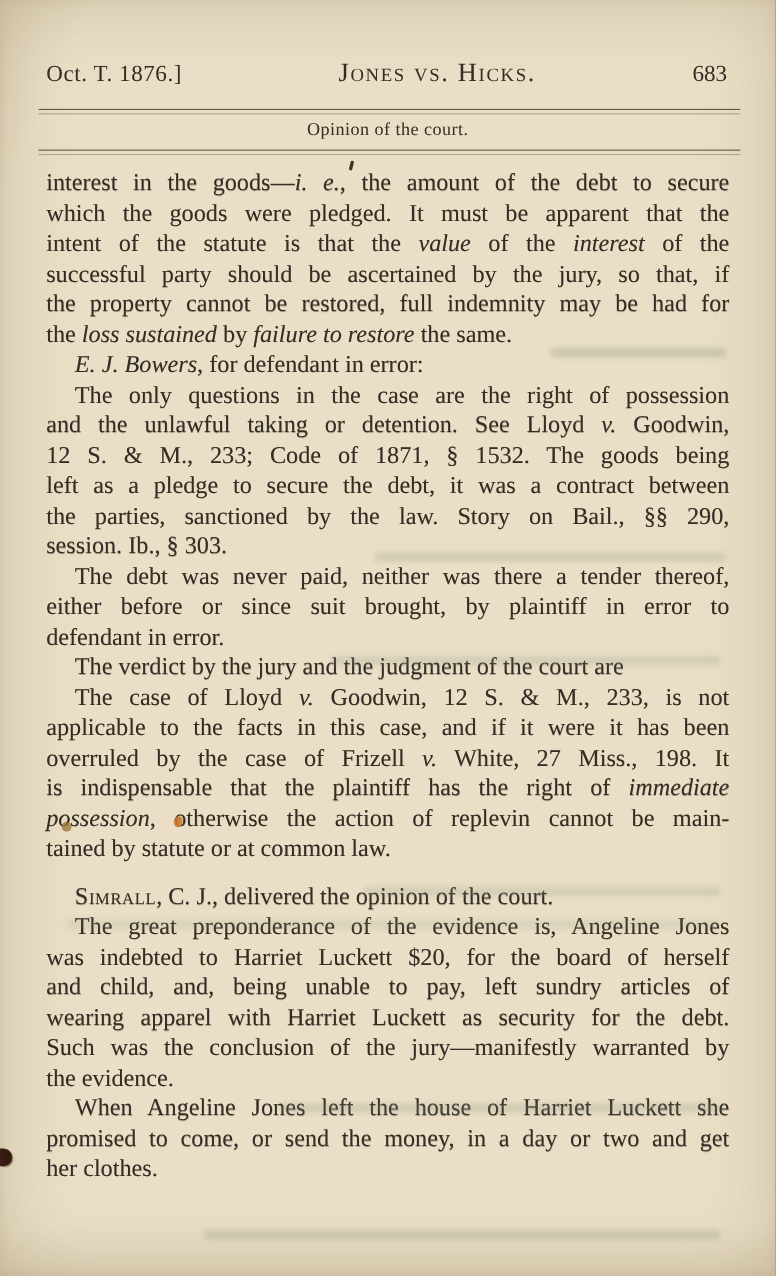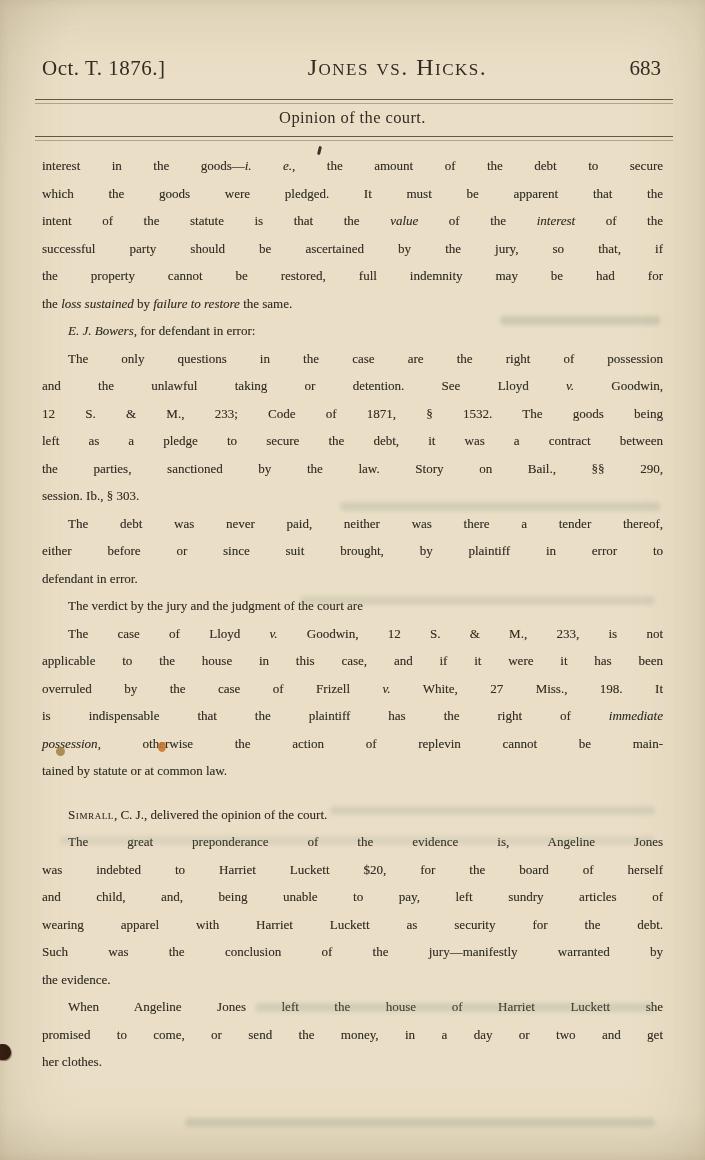--- a/index.html
+++ b/index.html
@@ -35,21 +35,21 @@
   .rule1{top:99px;}
   .rule2{top:136px;}
   .caption{
     position:absolute;top:108px;left:0;right:0;
     text-align:center;font-size:16.5px;letter-spacing:0.4px;
   }
   .text-body{position:absolute;top:152px;left:42px;width:621px;}
   .paragraph{margin:0;}
   .paragraph.space-before{margin-top:16px;}
   .line{
-    font-size:13px;line-height:27.5px;
+    font-size:22px;line-height:27.5px;
     text-align:justify;text-align-last:justify;
     white-space:normal;
     text-shadow:0.2px 0.3px 0 rgba(51,45,36,0.35);
   }
   .line:last-child{text-align-last:left;}
   .line.indent{text-indent:26px;}
   .line i{font-style:italic;}
   .sc{font-variant:small-caps;letter-spacing:0.6px;}
   
   .ghost{
@@ -121,21 +121,21 @@
       <div class="paragraph">
         <div class="line indent">The debt was never paid, neither was there a tender thereof,</div>
         <div class="line">either before or since suit brought, by plaintiff in error to</div>
         <div class="line">defendant in error.</div>
       </div>
       <div class="paragraph">
         <div class="line indent">The verdict by the jury and the judgment of the court are</div>
       </div>
       <div class="paragraph">
         <div class="line indent">The case of Lloyd <i>v.</i> Goodwin, 12 S. &amp; M., 233, is not</div>
-        <div class="line">applicable to the house in this case, and if it were it has been</div>
+        <div class="line">applicable to the facts in this case, and if it were it has been</div>
         <div class="line">overruled by the case of Frizell <i>v.</i> White, 27 Miss., 198.  It</div>
         <div class="line">is indispensable that the plaintiff has the right of <i>immediate</i></div>
         <div class="line"><i>possession</i>, otherwise the action of replevin cannot be main-</div>
         <div class="line">tained by statute or at common law.</div>
       </div>
       <div class="paragraph space-before">
         <div class="line indent"><span class="sc">Simrall</span>, C. J., delivered the opinion of the court.</div>
       </div>
       <div class="paragraph">
         <div class="line indent">The great preponderance of the evidence is,  Angeline Jones</div>

